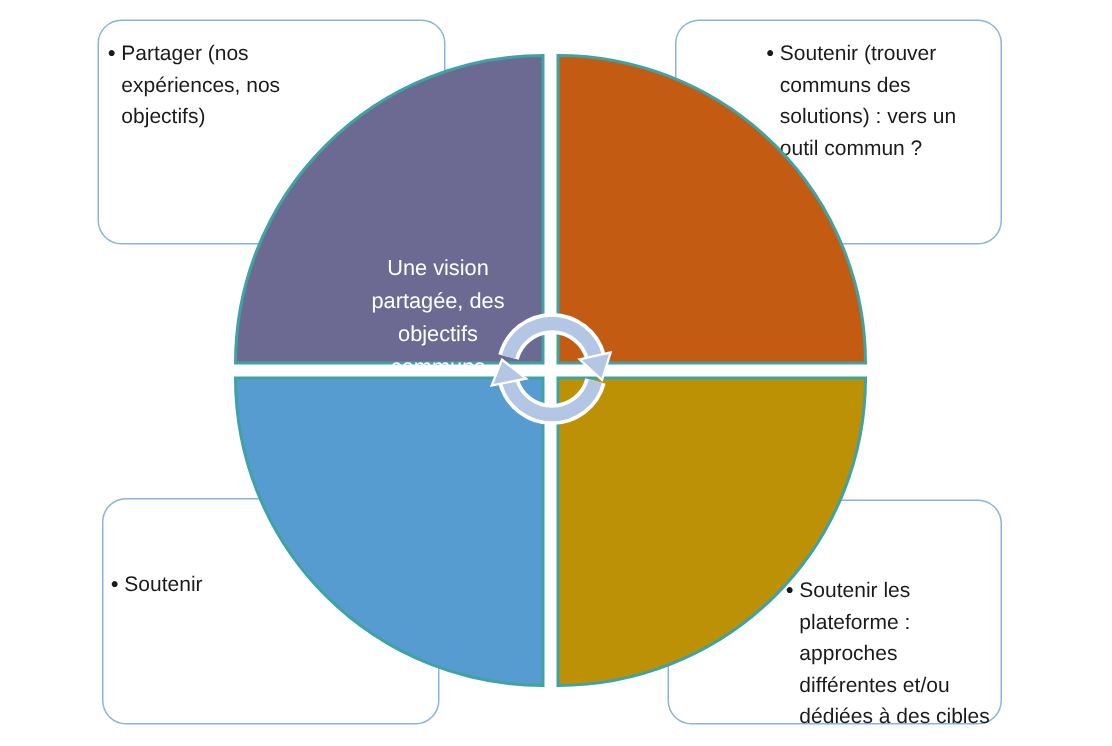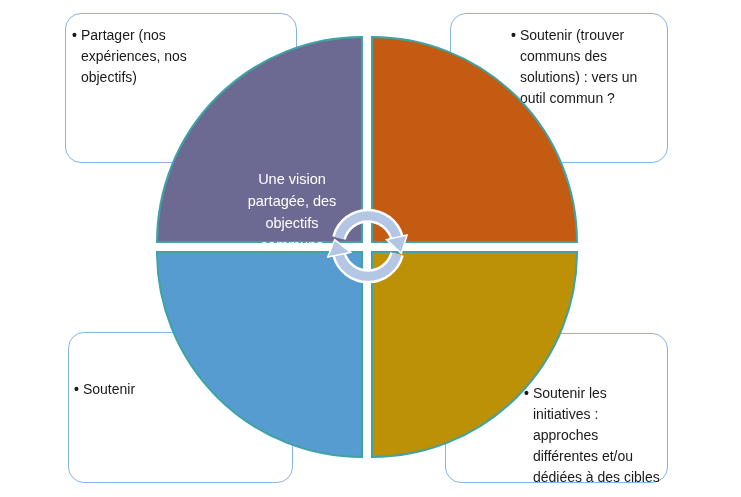--- a/index.html
+++ b/index.html
@@ -78,21 +78,21 @@
   <div class="callout" id="c-bl">
     <div class="callout-body">
       <span class="bullet">•</span>
       <span class="ct"><b class="lead">Soutenir</b><span></span></span>
     </div>
   </div>
 
   <div class="callout" id="c-br">
     <div class="callout-body">
       <span class="bullet">•</span>
-      <span class="ct"><b class="lead">Soutenir les initiatives</b><span> : approches différentes et/ou dédiées à des cibles</span></span>
+      <span class="ct"><b class="lead">Soutenir les plateforme</b><span> : approches différentes et/ou dédiées à des cibles</span></span>
     </div>
   </div>
 
   <svg class="circle-layer" width="741" height="497" viewBox="0 0 741 497">
     <path id="w-tl" class="wedge" d="M 362 242 L 362 37 A 205 205 0 0 0 157 242 Z"></path>
     <path id="w-tr" class="wedge" d="M 372 242 L 577 242 A 205 205 0 0 0 372 37 Z"></path>
     <path id="w-bl" class="wedge" d="M 362 252 L 157 252 A 205 205 0 0 0 362 457 Z"></path>
     <path id="w-br" class="wedge" d="M 372 252 L 372 457 A 205 205 0 0 0 577 252 Z"></path>
 
     <g>

